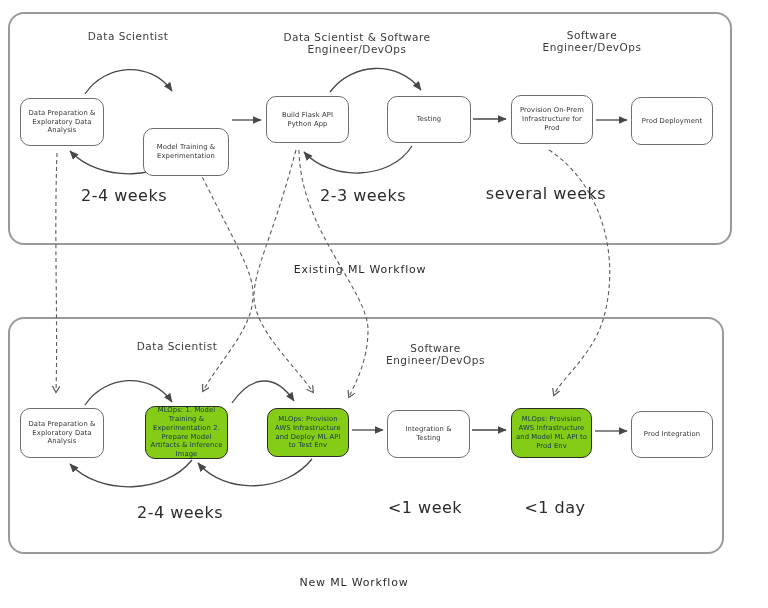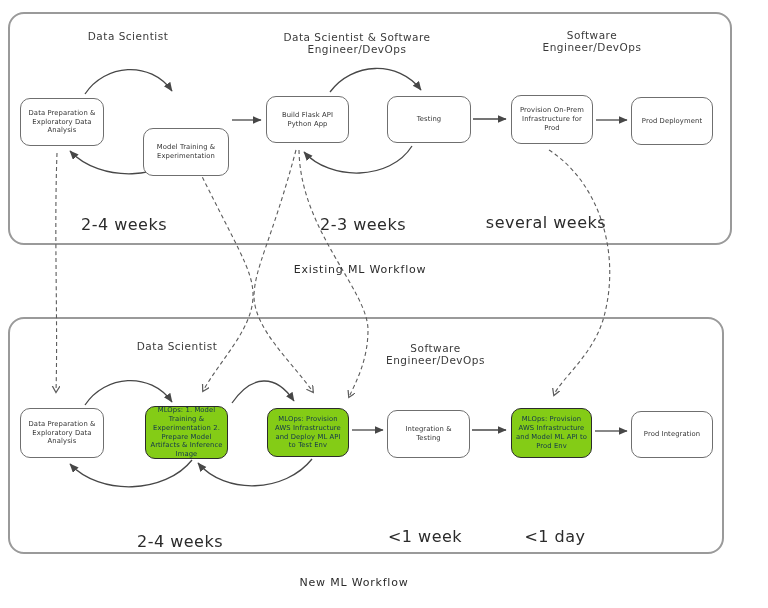--- a/index.html
+++ b/index.html
@@ -15,21 +15,21 @@
     position:absolute;display:flex;align-items:center;justify-content:center;
     text-align:center;border:1.2px solid #6f6f6f;border-radius:10px;background:#ffffff;
     font-size:6.8px;line-height:1.3;color:#333;padding:11px 4px;box-sizing:border-box;
     letter-spacing:.1px;
   }
   .step.hl{background:#84cc16;border-color:#2b2b2b;color:#12344d;}
   .role-label{
     position:absolute;text-align:center;font-size:10.5px;letter-spacing:.5px;color:#3a3a3a;
   }
   .duration-label{
-    position:absolute;text-align:center;font-size:16px;letter-spacing:.5px;color:#2b2b2b;margin-top:29px;
+    position:absolute;text-align:center;font-size:16px;letter-spacing:.5px;color:#2b2b2b;
   }
   .wf-title{
     position:absolute;text-align:center;font-size:11px;letter-spacing:.8px;color:#2b2b2b;
   }
 </style>
 </head>
 <body>
 
 <div class="stage">
 

